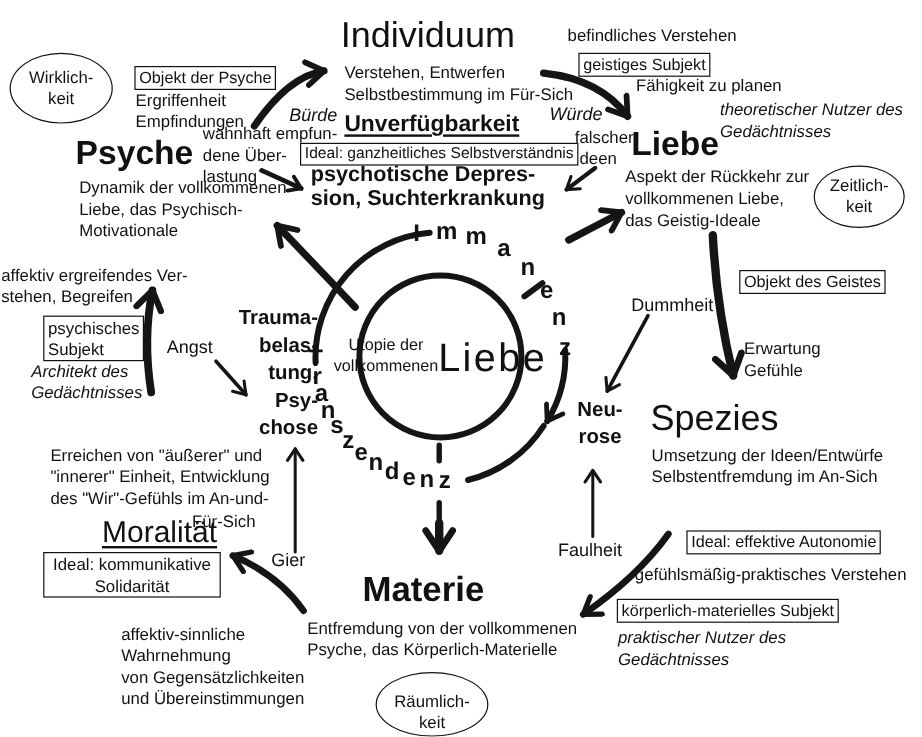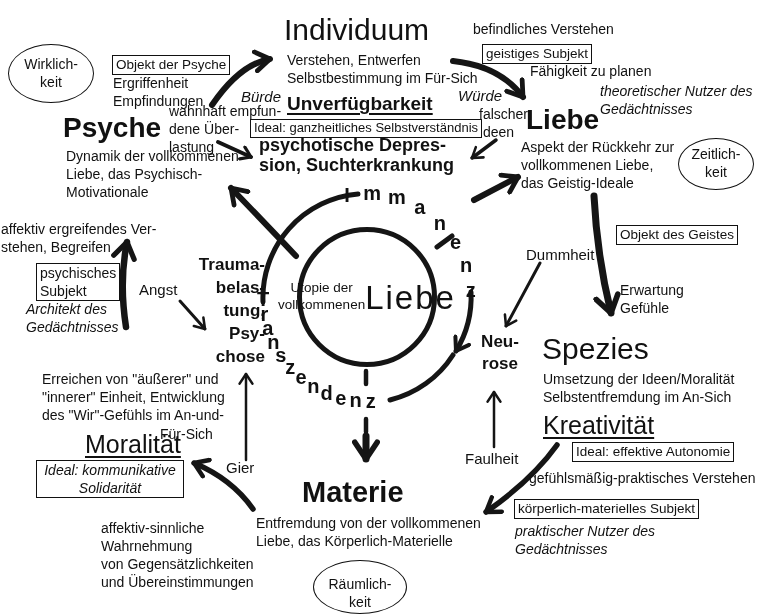--- a/index.html
+++ b/index.html
@@ -100,21 +100,21 @@
   <div class="t box" style="left:36px;top:263px;font-size:14px;">psychisches
 Subjekt</div>
   <div class="t it" style="left:26px;top:301px;">Architekt des
 Gedächtnisses</div>
 
   <div class="t" style="left:42px;top:371px;">Erreichen von "äußerer" und
 "innerer" Einheit, Entwicklung
 des "Wir"-Gefühls im An-und-</div>
   <div class="t" style="left:160px;top:426px;">Für-Sich</div>
   <div class="t ul" style="left:39px;top:428px;font-size:25px;margin-left:46px;">Moralität</div>
-  <div class="t box center-text" style="left:36px;top:460px;width:140px;font-size:14px;font-style:italic;">Ideal: kommunikative
+  <div class="t box center-text" style="left:36px;top:460px;width:140px;font-size:14px;">Ideal: kommunikative
 Solidarität</div>
   <div class="t" style="left:101px;top:520px;">affektiv-sinnliche
 Wahrnehmung
 von Gegensätzlichkeiten
 und Übereinstimmungen</div>
 
   <div class="t" style="left:226px;top:458px;font-size:15px;">Gier</div>
   <div class="t" style="left:139px;top:280px;font-size:15px;">Angst</div>
   <div class="t b right-text" style="left:177px;top:254px;width:88px;font-size:17px;line-height:1.35;">Trauma-
 belas-
@@ -144,32 +144,31 @@
 Gedächtnisses</div>
   <div class="t h1b" style="left:526px;top:106px;">Liebe</div>
   <div class="t box" style="left:616px;top:225px;">Objekt des Geistes</div>
   <div class="t" style="left:521px;top:139px;">Aspekt der Rückkehr zur
 vollkommenen Liebe,
 das Geistig-Ideale</div>
   <div class="t" style="left:620px;top:244px;margin-top:38px;">Erwartung
 Gefühle</div>
 
   <div class="t h1" style="left:542px;top:334px;">Spezies</div>
-  <div class="t" style="left:543px;top:371px;">Umsetzung der Ideen/Moralität
+  <div class="t" style="left:543px;top:371px;">Umsetzung der Ideen/Entwürfe
 Selbstentfremdung im An-Sich</div>
-  <div class="t ul" style="left:543px;top:409px;font-size:25px;">Kreativität</div>
   <div class="t" style="left:529px;top:470px;">gefühlsmäßig-praktisches Verstehen</div>
   <div class="t box" style="left:572px;top:442px;">Ideal: effektive Autonomie</div>
   <div class="t box" style="left:514px;top:499px;">körperlich-materielles Subjekt</div>
   <div class="t it" style="left:515px;top:523px;">praktischer Nutzer des
 Gedächtnisses</div>
 
   <div class="t b" style="left:302px;top:478px;font-size:29px;line-height:1;">Materie</div>
   <div class="t" style="left:256px;top:515px;">Entfremdung von der vollkommenen
-Liebe, das Körperlich-Materielle</div>
+Psyche, das Körperlich-Materielle</div>
 
   <div id="liebe-circle">
     <div class="small t" style="position:static;">Utopie der
 vollkommenen</div>
     <div class="big">Liebe</div>
   </div>
 
   <div class="ring-wrap">
       <span class="ring-letter" style="left: 347.156px; top: 194.911px;">I</span>
       <span class="ring-letter" style="left: 372.184px; top: 193.129px;">m</span>

